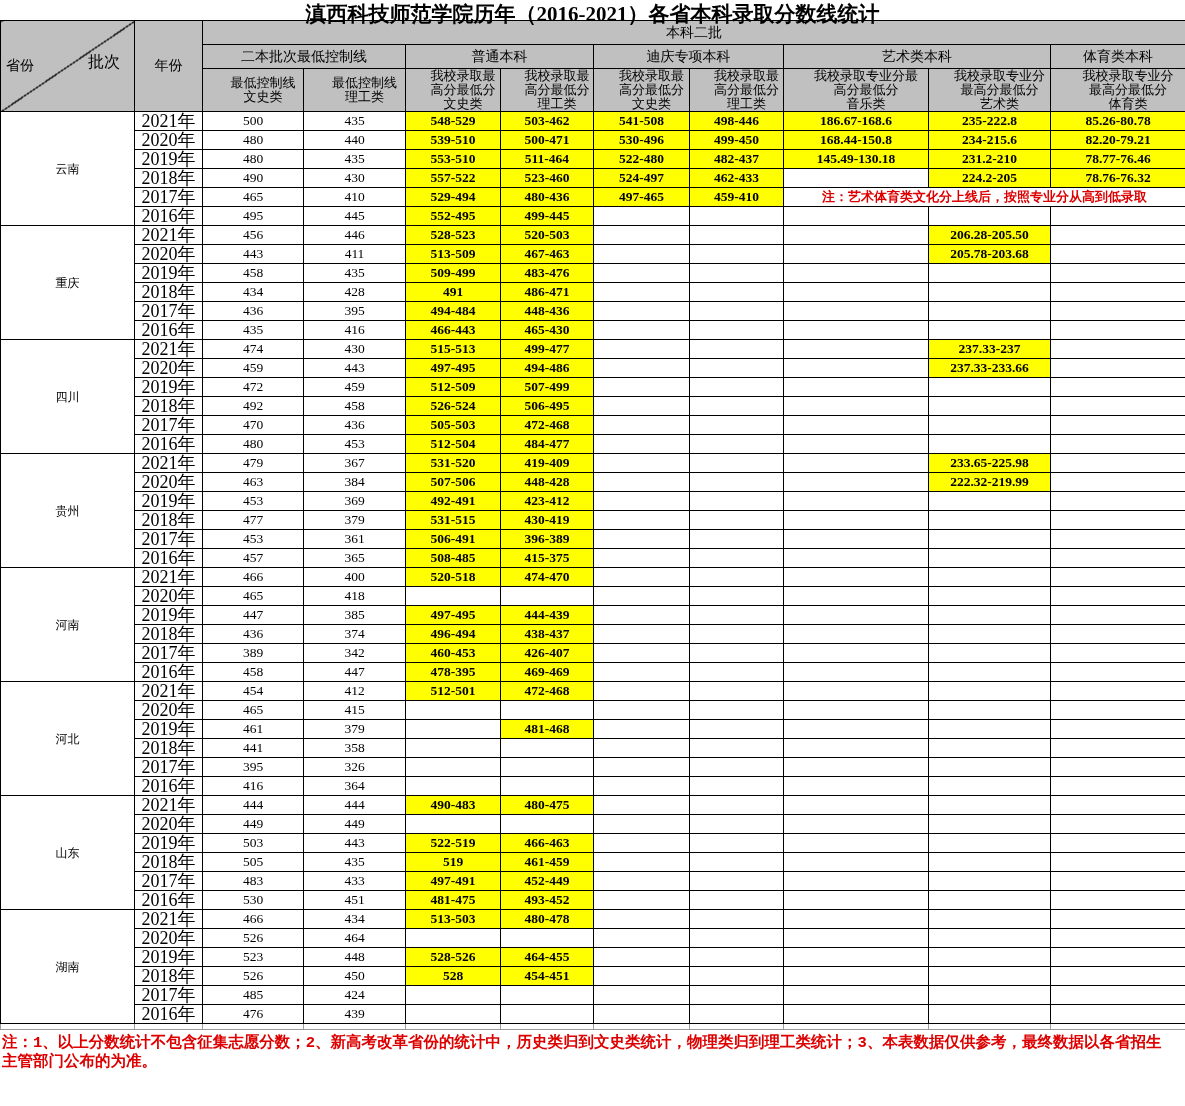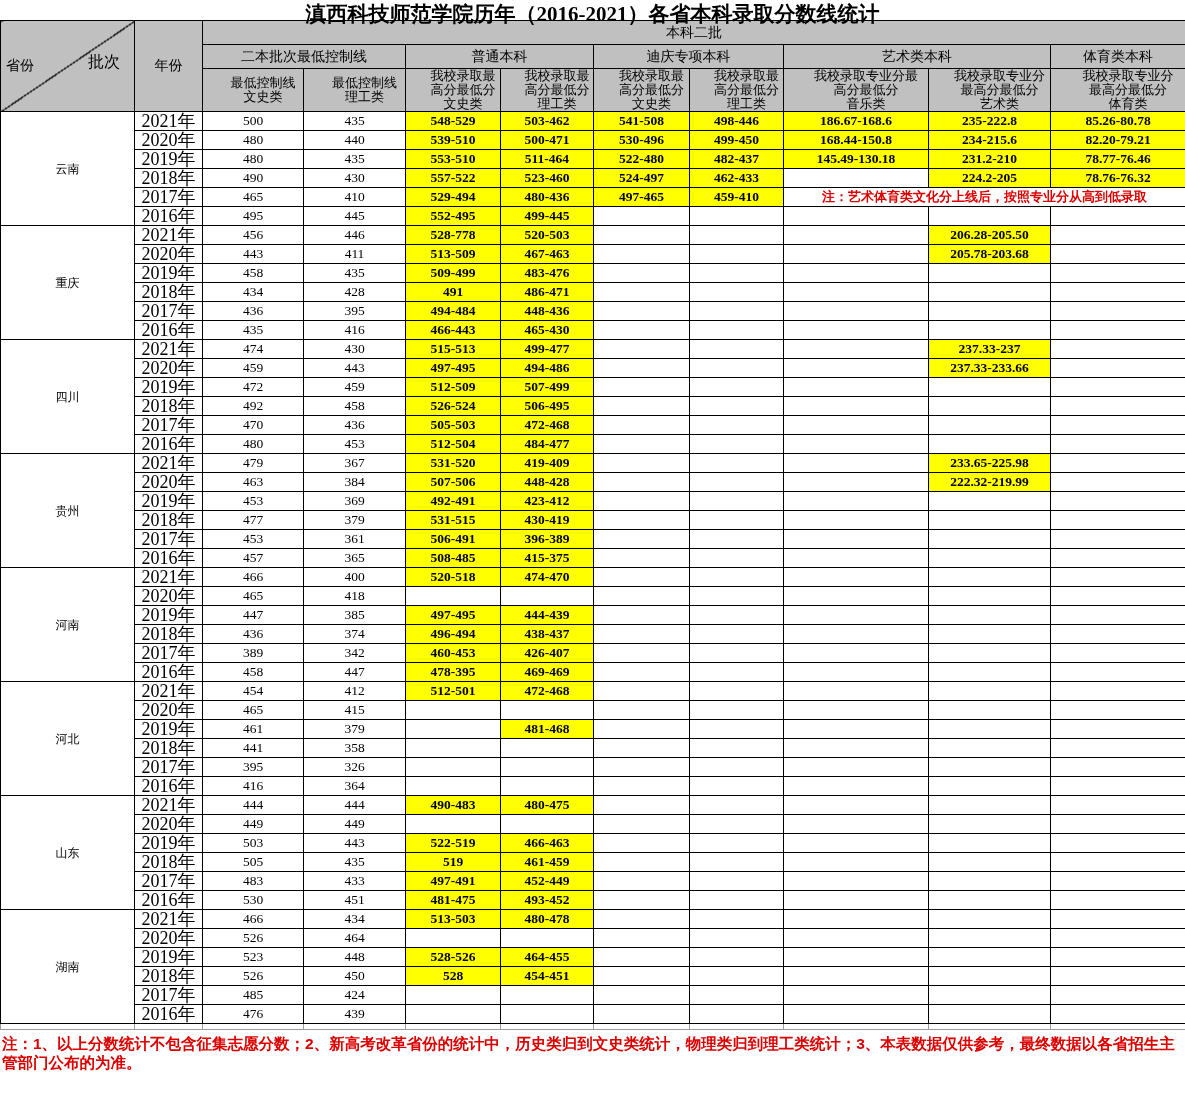--- a/index.html
+++ b/index.html
@@ -18,21 +18,21 @@
     background-color:var(--hdr); }
   th.corner .bl { position:absolute; left:5px; top:50%; transform:translateY(-50%); font-size:14px; }
   th.corner .tr { position:absolute; right:14px; top:46%; transform:translateY(-50%); font-size:16px; }
   tbody td { height:18px; font-size:13.5px; line-height:16px; background:#fff; }
   td.year { font-size:18px; }
   td.prov { font-size:12px; }
   td.hl { background:var(--hl); font-weight:bold; }
   td.note { color:var(--red); font-weight:bold; font-size:13px; background:#fff;margin-top:31px; }
   tr.tail td { height:5px; border-color:#9b9b9b; border-bottom-color:#9b9b9b; }
   .footer { color:var(--red); font-weight:bold; font-size:15.5px; line-height:19px; padding:4px 10px 0 2px;
-            font-family:Liberation Sans, sans-serif; }
+            font-family:Liberation Mono, monospace; }
 </style>
 </head>
 <body>
 
 <div class="title">滇西科技师范学院历年（2016-2021）各省本科录取分数线统计</div>
 
 <table>
   <colgroup>
     <col style="width:134px">
       <col style="width:68px">
@@ -160,21 +160,21 @@
         <td></td>
         <td></td>
         <td></td>
         <td></td>
       </tr>
       <tr>
         <td class="prov" rowspan="6">重庆</td>
         <td class="year">2021年</td>
         <td>456</td>
         <td>446</td>
-        <td class="hl">528-778</td>
+        <td class="hl">528-523</td>
         <td class="hl">520-503</td>
         <td></td>
         <td></td>
         <td></td>
         <td class="hl">206.28-205.50</td>
         <td></td>
       </tr>
       <tr>
         <td class="year">2020年</td>
         <td>443</td>

